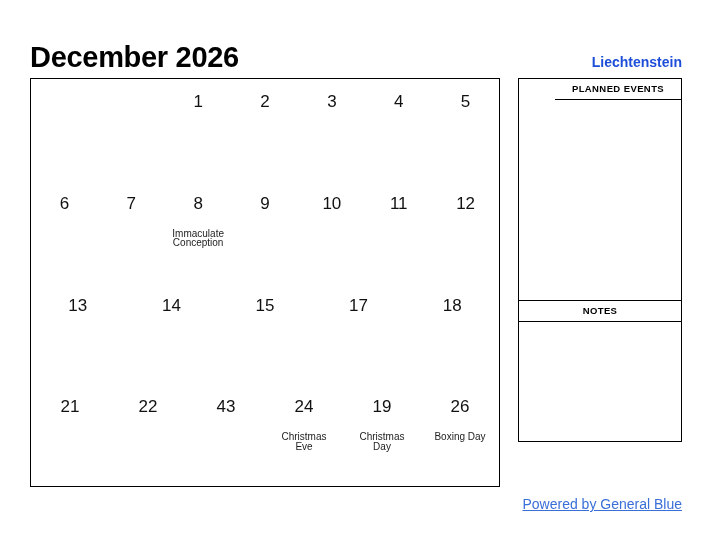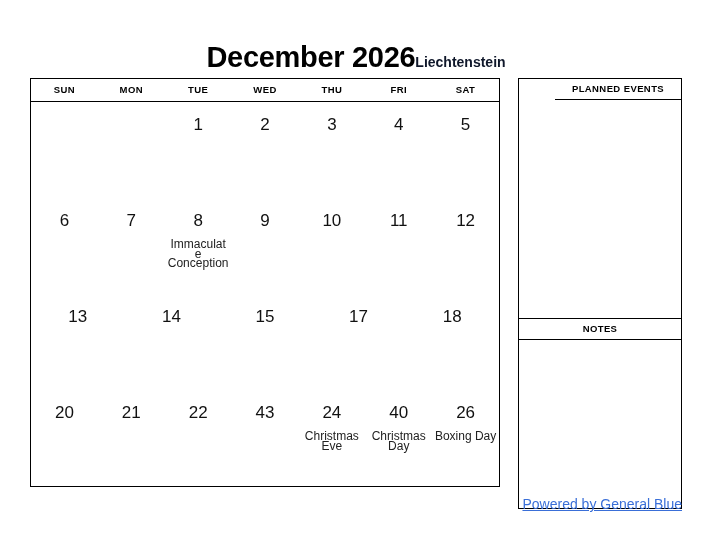--- a/index.html
+++ b/index.html
@@ -23,35 +23,35 @@
 
   
   .header {
     position: absolute;
     left: 30px;
     top: 28px;
     width: 652px;
     height: 44px;
     display: flex;
     align-items: flex-end;
-    justify-content: center;
+    justify-content: space-between;
   }
   .title {
     font-size: 29px;
     font-weight: bold;
     letter-spacing: -0.3px;
     line-height: 1;
     color: #000000;
   }
   .country {
     font-size: 14px;
     font-weight: bold;
     line-height: 1;
     padding-bottom: 3px;
-    color: #0f172a;
+    color: #1d4ed8;
   }
 
   
   .calendar {
     position: absolute;
     left: 30px;
     top: 78px;
     width: 470px;
     height: 409px;
     border: 1.3px solid #000000;
@@ -92,42 +92,42 @@
     padding-top: 13px;
     box-sizing: border-box;
     overflow: hidden;
   }
   .day-num {
     font-size: 17px;
     line-height: 19px;
     color: #111111;
   }
   .day-event {
-    font-size: 12px;
+    font-size: 10px;
     line-height: 9.5px;
     text-align: center;
     color: #222222;
-    margin-top: 10px;
+    margin-top: 16px;
     max-width: 62px;
     word-wrap: break-word;
   }
 
   
   .panel {
     position: absolute;
     left: 518px;
     width: 164px;
     border: 1.3px solid #000000;
     box-sizing: border-box;
     background: #ffffff;
     display: flex;
     flex-direction: column;
   }
   .panel-events { top: 78px; height: 253px; padding-left: 36px; }
-  .panel-notes  { top: 318px; height: 191px; }
+  .panel-notes  { top: 300px; height: 142px; }
   .panel-header {
     height: 20px;
     border-bottom: 1.3px solid #000000;
     text-align: center;
     font-size: 9.5px;
     font-weight: bold;
     letter-spacing: 0.4px;
     line-height: 20px;
     color: #000000;
     flex: 0 0 auto;
@@ -153,29 +153,20 @@
 <body>
 
 <div class="page">
 
   <div class="header">
     <div class="title">December 2026</div>
     <div class="country">Liechtenstein</div>
   </div>
 
   <div class="calendar">
-    <div class="weekday-row" id="weekday-row">
-        <div class="weekday">SUN</div>
-        <div class="weekday">MON</div>
-        <div class="weekday">TUE</div>
-        <div class="weekday">WED</div>
-        <div class="weekday">THU</div>
-        <div class="weekday">FRI</div>
-        <div class="weekday">SAT</div>
-      </div>
     <div class="weeks" id="weeks-container">
         <div class="week-row">
           <div class="day-cell"></div>
           <div class="day-cell"></div>
           <div class="day-cell">
             <div class="day-num">1</div>
           </div>
           <div class="day-cell">
             <div class="day-num">2</div>
           </div>
@@ -225,37 +216,34 @@
           </div>
           <div class="day-cell">
             <div class="day-num">17</div>
           </div>
           <div class="day-cell">
             <div class="day-num">18</div>
           </div>
         </div>
         <div class="week-row">
           <div class="day-cell">
-            <div class="day-num">20</div>
-          </div>
-          <div class="day-cell">
             <div class="day-num">21</div>
           </div>
           <div class="day-cell">
             <div class="day-num">22</div>
           </div>
           <div class="day-cell">
             <div class="day-num">43</div>
           </div>
           <div class="day-cell">
             <div class="day-num">24</div>
             <div class="day-event">Christmas Eve</div>
           </div>
           <div class="day-cell">
-            <div class="day-num">40</div>
+            <div class="day-num">19</div>
             <div class="day-event">Christmas Day</div>
           </div>
           <div class="day-cell">
             <div class="day-num">26</div>
             <div class="day-event">Boxing Day</div>
           </div>
         </div>
       </div>
   </div>
 

